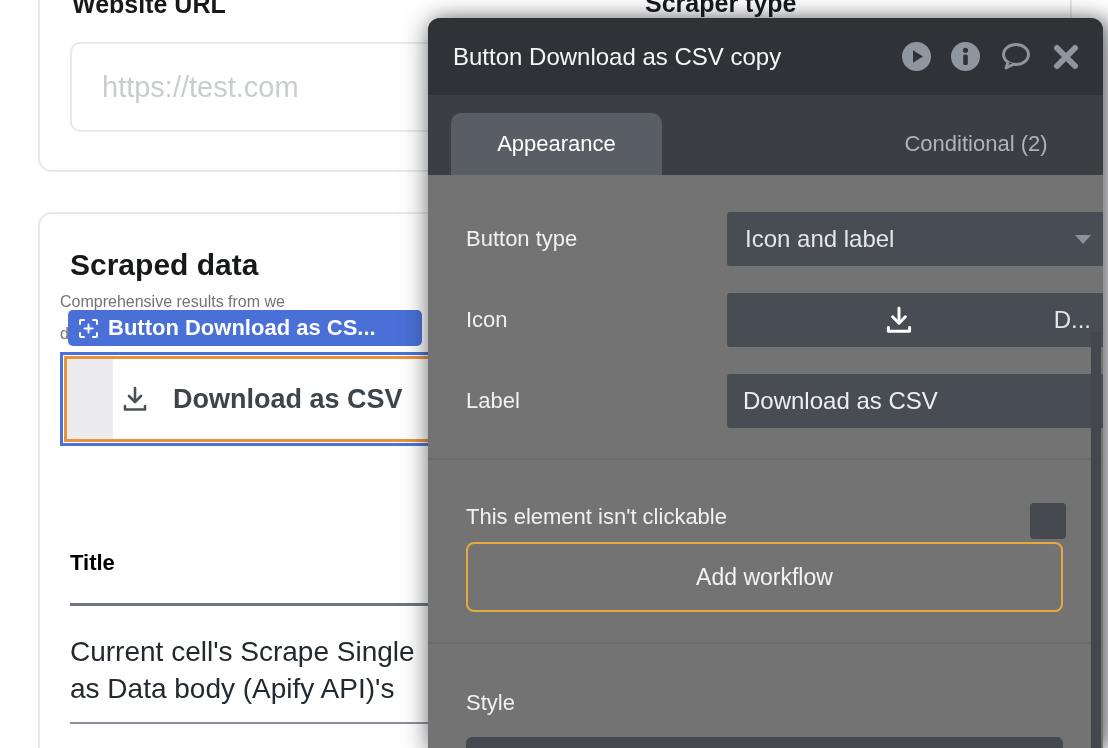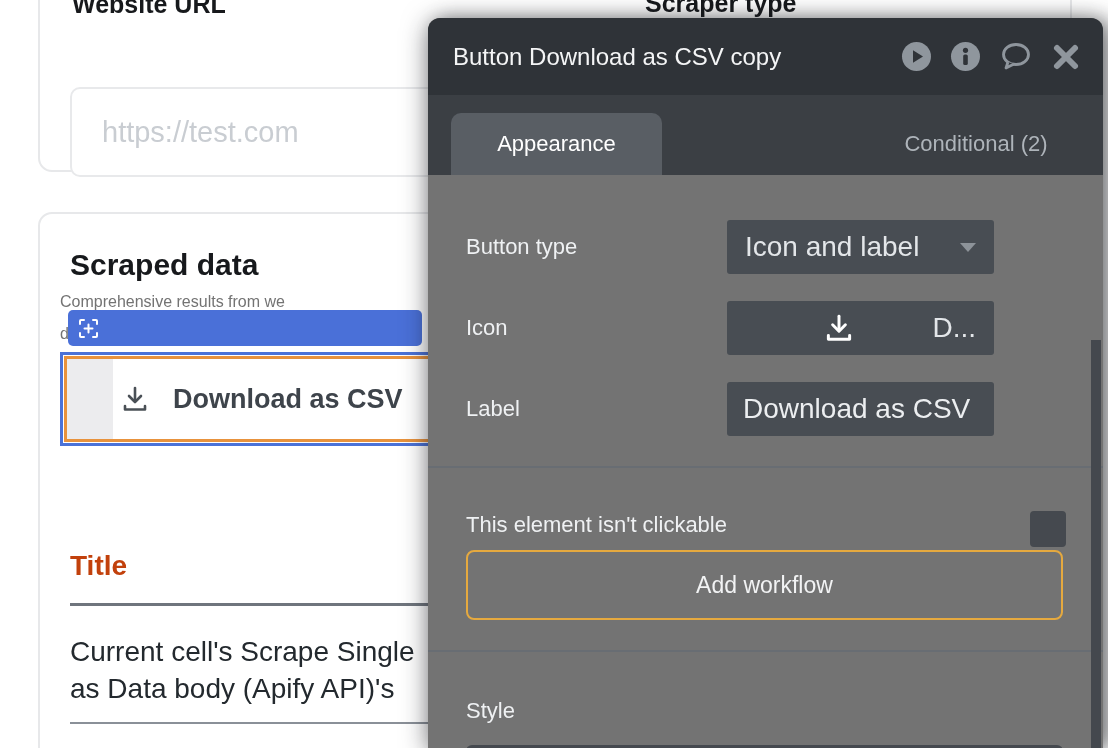--- a/index.html
+++ b/index.html
@@ -10,21 +10,21 @@
   .card{position:absolute;border:2px solid #e7e8ea;border-radius:14px;background:#fff;}
   #card-top{left:38px;top:-26px;width:1030px;height:194px;}
   #card-main{left:38px;top:212px;width:1030px;height:620px;}
 
   .page-heading{position:absolute;font-weight:700;color:#17191c;font-size:25px;}
   #website-url-label{left:72px;top:-10px;}
   #scraper-type-label{left:645px;top:-11px;}
 
   #url-input{position:absolute;left:70px;top:42px;width:540px;height:90px;
              border:2px solid #e8e9eb;border-radius:10px;background:#fff;
-             display:flex;align-items:center;padding-left:30px;box-sizing:border-box;margin-top:45px;}
+             display:flex;align-items:center;padding-left:30px;box-sizing:border-box;}
   #url-input .ph{color:#c9cdd2;font-size:29px;}
 
   #scraped-data-heading{position:absolute;left:70px;top:248px;font-size:30px;font-weight:700;color:#17191c;}
   .desc{position:absolute;left:60px;color:#737373;font-size:16px;white-space:nowrap;}
   #desc-line1{top:293px;}
   #desc-line2{top:325px;z-index:1;}
 
   
   #selection-badge{position:absolute;left:68px;top:310px;height:36px;width:354px;z-index:3;
                    background:#4a70d8;border-radius:5px;display:flex;align-items:center;
@@ -35,21 +35,21 @@
   #hover-outline{position:absolute;left:60px;top:352px;width:520px;height:94px;z-index:2;
                  border:3px solid #4a72d8;box-sizing:border-box;}
   #csv-button{position:absolute;left:64px;top:356px;width:520px;height:86px;z-index:2;
               background:#fff;border:3px solid #e8923c;box-sizing:border-box;
               display:flex;align-items:center;}
   #csv-button .icon-cell{width:46px;align-self:stretch;background:#ececee;flex:0 0 auto;}
   #csv-button .dl{margin-left:6px;color:#4a5056;flex:0 0 auto;display:flex;}
   #csv-button .lbl{margin-left:22px;font-size:27px;font-weight:600;color:#3e444b;white-space:nowrap;}
 
   
-  #col-title{position:absolute;left:70px;top:550px;font-size:28px;font-weight:700;color:#c2410c;}
+  #col-title{position:absolute;left:70px;top:550px;font-size:22px;font-weight:700;color:#000000;}
   .hr{position:absolute;left:70px;width:362px;background:#6f757d;}
   #hr1{top:603px;height:3px;}
   #hr2{top:722px;height:2px;background:#8a9098;}
   #cell-text{position:absolute;left:70px;top:633px;font-size:28px;color:#23292e;line-height:37px;white-space:nowrap;}
 
   
   #panel{position:absolute;left:428px;top:18px;width:675px;height:730px;z-index:10;
          background:#737373;border-radius:12px 12px 0 0;overflow:hidden;
          box-shadow:0 4px 26px rgba(25,28,32,.55), 8px 0 18px rgba(25,28,32,.35);}
 
@@ -59,24 +59,24 @@
   #header-icons{display:flex;align-items:center;gap:18px;margin-right:22px;}
   #header-icons .hicon{display:flex;cursor:pointer;}
 
   #tabbar{position:absolute;left:0;top:77px;right:0;height:80px;background:#3b3f44;}
   .tab{position:absolute;bottom:0;height:62px;display:flex;align-items:center;justify-content:center;
        font-size:22px;color:#aeb4ba;cursor:pointer;}
   #tab-appearance{left:23px;width:211px;background:#595e64;border-radius:10px 10px 0 0;color:#ffffff;}
   #tab-layout{left:266px;width:150px;}
   #tab-conditional{left:438px;width:220px;}
 
-  #panel-body{position:absolute;left:0;top:157px;right:0;bottom:0;margin-top:8px;}
+  #panel-body{position:absolute;left:0;top:157px;right:0;bottom:0;}
   .row-label{position:absolute;left:38px;color:#eff1f3;font-size:22px;white-space:nowrap;}
-  .ctrl{position:absolute;left:299px;width:267px;height:54px;background:#484d53;border-radius:3px;
-        box-sizing:border-box;display:flex;align-items:center;color:#e3e6e9;font-size:28px;cursor:pointer;}
+  .ctrl{position:absolute;left:299px;width:382px;height:54px;background:#484d53;border-radius:3px;
+        box-sizing:border-box;display:flex;align-items:center;color:#e3e6e9;font-size:24px;cursor:pointer;}
 
   #button-type-label{top:51px;}
   #button-type-select{top:37px;padding:0 18px;justify-content:space-between;}
   .caret{width:0;height:0;border-left:8px solid transparent;border-right:8px solid transparent;
          border-top:9px solid #8d9399;}
 
   #icon-label{top:132px;}
   #icon-picker{top:118px;padding:0 18px;}
   #icon-picker .dlw{flex:1 1 auto;display:flex;justify-content:center;color:#fff;}
   #icon-picker .trunc{flex:0 0 auto;color:#e3e6e9;}
@@ -132,20 +132,21 @@
       <svg width="21" height="21" viewBox="0 0 21 21">
         <g stroke="#ffffff" stroke-width="2" fill="none" stroke-linecap="round">
           <path d="M2 6 V3 a1 1 0 0 1 1-1 H6"></path>
           <path d="M15 2 h3 a1 1 0 0 1 1 1 v3"></path>
           <path d="M19 15 v3 a1 1 0 0 1-1 1 h-3"></path>
           <path d="M6 19 H3 a1 1 0 0 1-1-1 v-3"></path>
           <path d="M10.5 6.5 v8 M6.5 10.5 h8"></path>
         </g>
       </svg>
     </span>
+    <span class="txt">Button Download as CS...</span>
   </div>
 
   <div id="csv-button">
     <div class="icon-cell"></div>
     <span class="dl">
       <svg width="32" height="32" viewBox="0 0 32 32" fill="none" stroke="currentColor" stroke-width="2.6" stroke-linecap="round" stroke-linejoin="round">
         <path d="M16 5 v13"></path>
         <path d="M10 13 l6 6 6-6"></path>
         <path d="M6 23 v3.5 h20 V23"></path>
       </svg>

